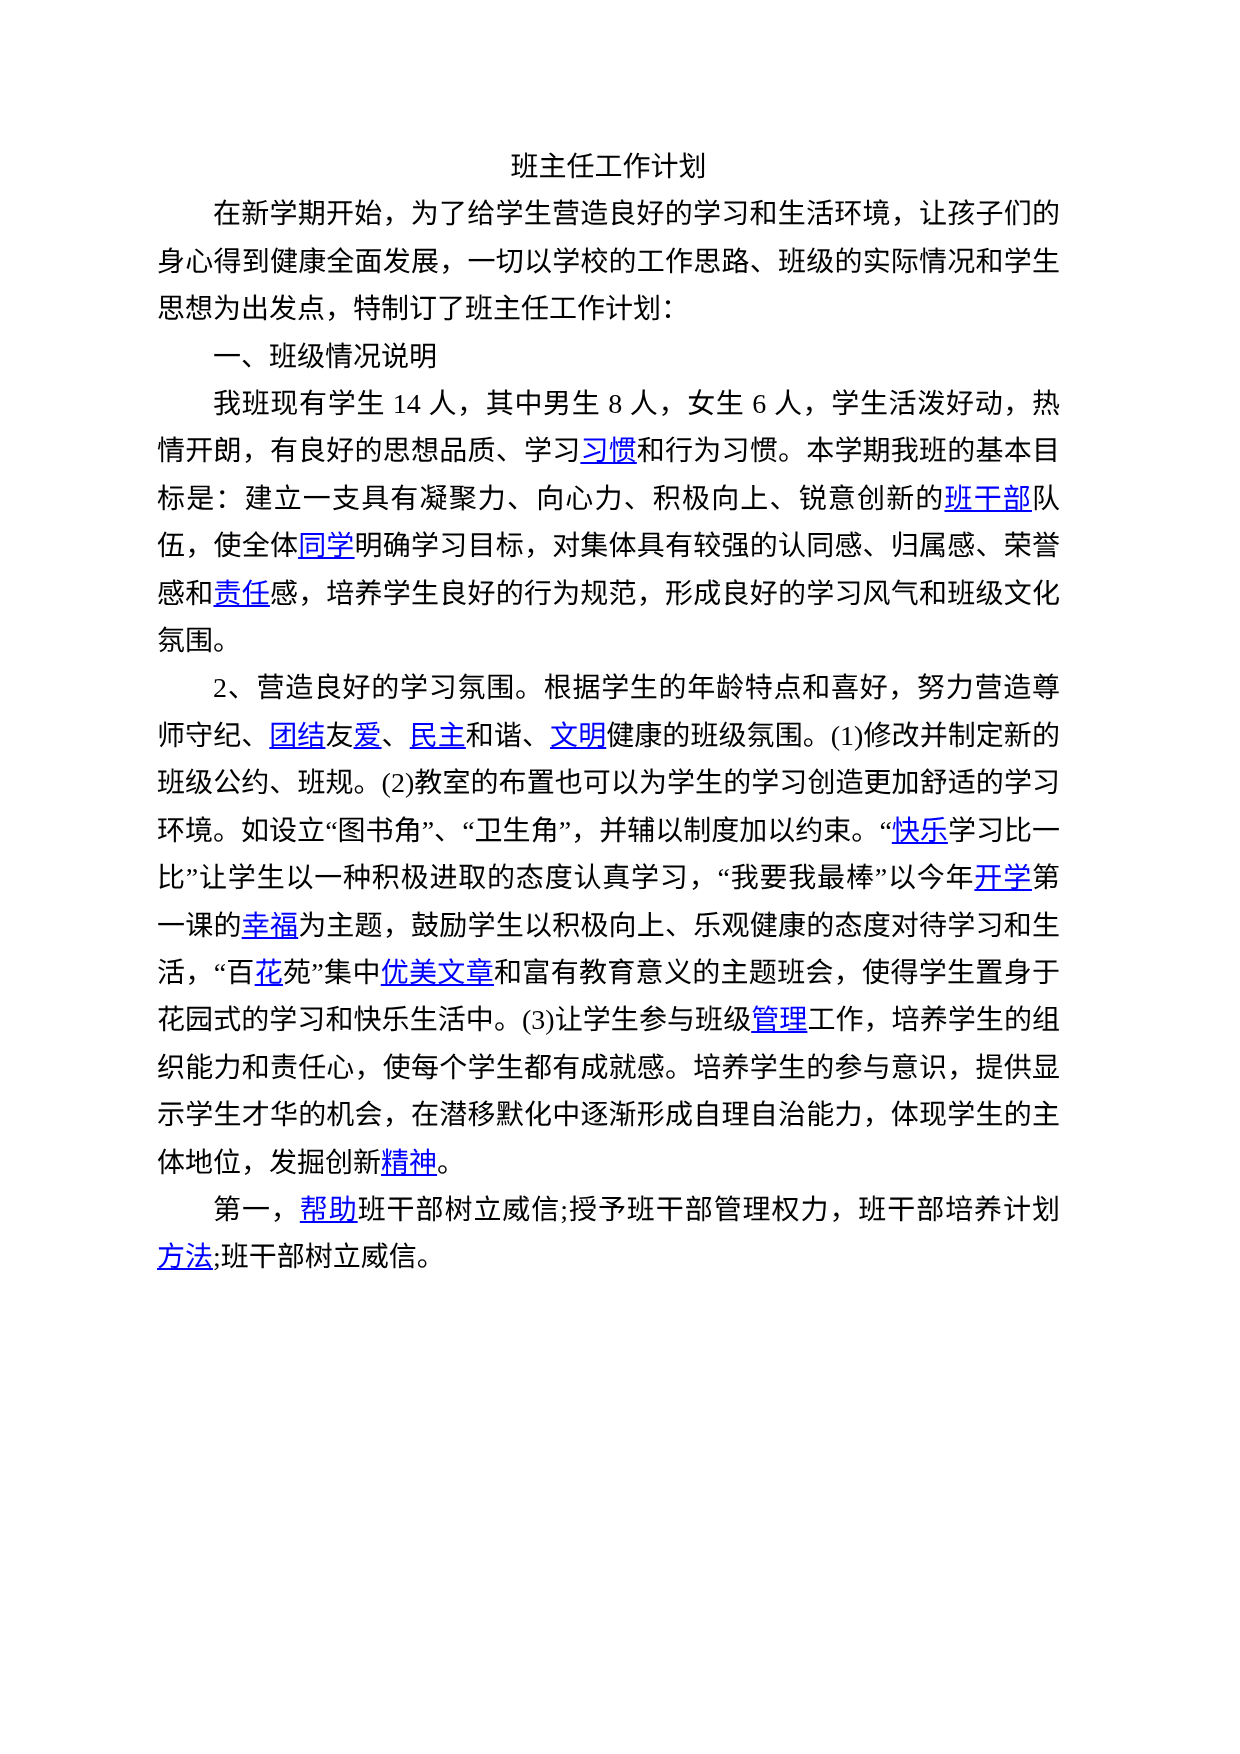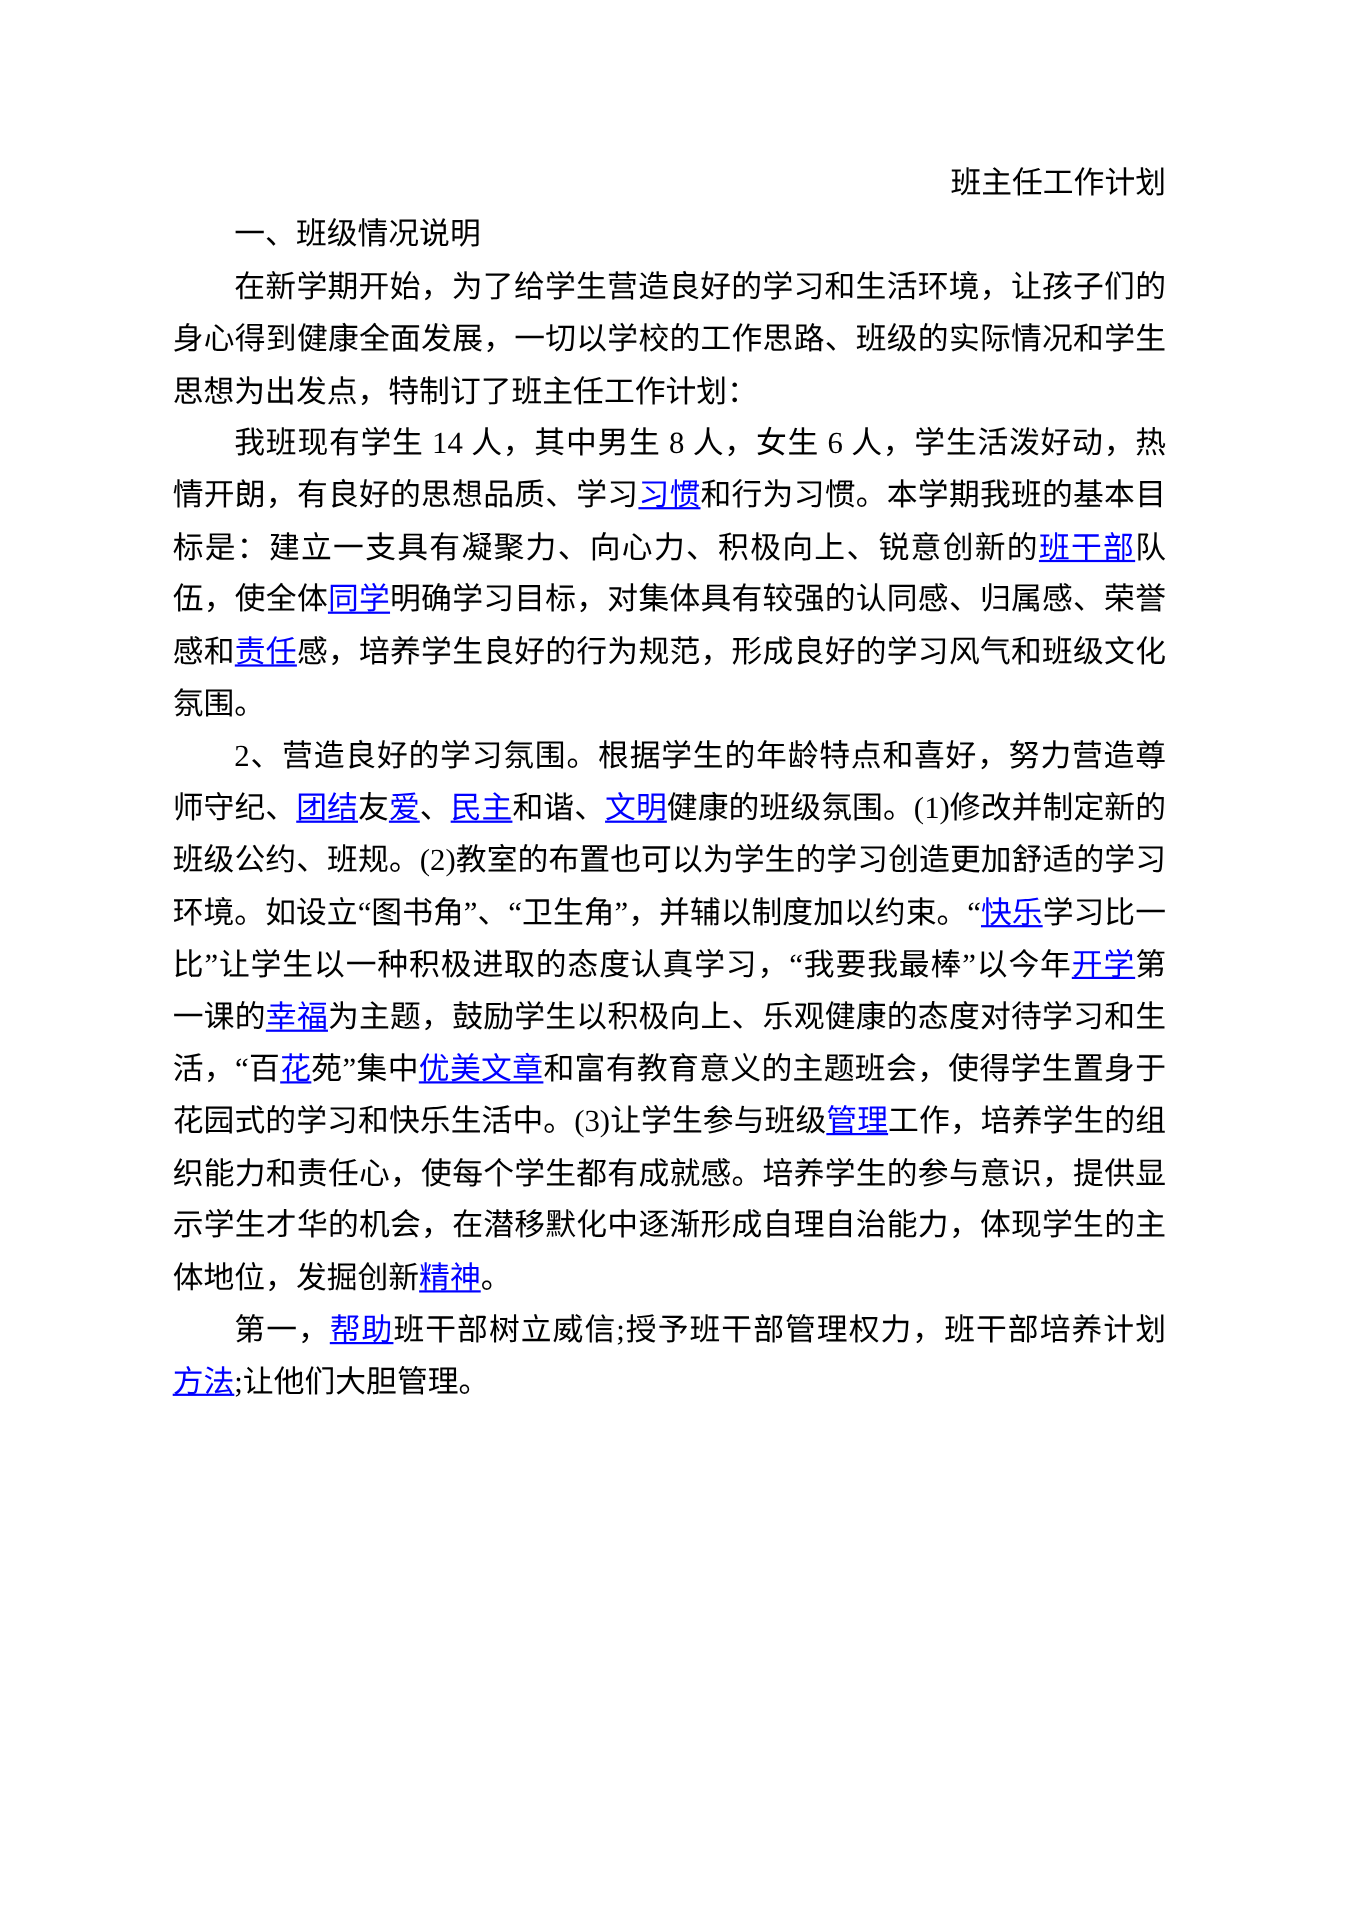--- a/index.html
+++ b/index.html
@@ -29,21 +29,21 @@
     color:var(--text-color);
     font-size:28px;
     line-height:47.4px;
     text-align:justify;
   }
   .doc-title{
     margin:0;
     font-size:28px;
     font-weight:normal;
     text-indent:0;
-    text-align:right;
+    text-align:center;
   }
   p.para{
     margin:0;
     text-indent:2em;
   }
   .doc a.doc-link{
     color:var(--link-color);
     text-decoration:underline;
     cursor:pointer;
     font-family:Liberation Serif, serif;
@@ -52,20 +52,20 @@
     color:var(--text-color);
   }
 </style>
 </head>
 <body>
 
 <div class="page">
   <div class="doc">
     <h1 class="doc-title">班主任工作计划</h1>
     <div>
+        <p class="para body"><span class="text-run">在新学期开始，为了给学生营造良好的学习和生活环境，让孩子们的身心得到健康全面发展，一切以学校的工作思路、班级的实际情况和学生思想为出发点，特制订了班主任工作计划：</span></p>
         <p class="para heading"><span class="text-run">一、班级情况说明</span></p>
-        <p class="para body"><span class="text-run">在新学期开始，为了给学生营造良好的学习和生活环境，让孩子们的身心得到健康全面发展，一切以学校的工作思路、班级的实际情况和学生思想为出发点，特制订了班主任工作计划：</span></p>
         <p class="para body"><span class="text-run">我班现有学生 14 人，其中男生 8 人，女生 6 人，学生活泼好动，热情开朗，有良好的思想品质、学习</span><a class="doc-link" href="#">习惯</a><span class="text-run">和行为习惯。本学期我班的基本目标是：建立一支具有凝聚力、向心力、积极向上、锐意创新的</span><a class="doc-link" href="#">班干部</a><span class="text-run">队伍，使全体</span><a class="doc-link" href="#">同学</a><span class="text-run">明确学习目标，对集体具有较强的认同感、归属感、荣誉感和</span><a class="doc-link" href="#">责任</a><span class="text-run">感，培养学生良好的行为规范，形成良好的学习风气和班级文化氛围。</span></p>
         <p class="para body"><span class="text-run">2、营造良好的学习氛围。根据学生的年龄特点和喜好，努力营造尊师守纪、</span><a class="doc-link" href="#">团结</a><span class="text-run">友</span><a class="doc-link" href="#">爱</a><span class="text-run">、</span><a class="doc-link" href="#">民主</a><span class="text-run">和谐、</span><a class="doc-link" href="#">文明</a><span class="text-run">健康的班级氛围。(1)修改并制定新的班级公约、班规。(2)教室的布置也可以为学生的学习创造更加舒适的学习环境。如设立“图书角”、“卫生角”，并辅以制度加以约束。“</span><a class="doc-link" href="#">快乐</a><span class="text-run">学习比一比”让学生以一种积极进取的态度认真学习，“我要我最棒”以今年</span><a class="doc-link" href="#">开学</a><span class="text-run">第一课的</span><a class="doc-link" href="#">幸福</a><span class="text-run">为主题，鼓励学生以积极向上、乐观健康的态度对待学习和生活，“百</span><a class="doc-link" href="#">花</a><span class="text-run">苑”集中</span><a class="doc-link" href="#">优美文章</a><span class="text-run">和富有教育意义的主题班会，使得学生置身于花园式的学习和快乐生活中。(3)让学生参与班级</span><a class="doc-link" href="#">管理</a><span class="text-run">工作，培养学生的组织能力和责任心，使每个学生都有成就感。培养学生的参与意识，提供显示学生才华的机会，在潜移默化中逐渐形成自理自治能力，体现学生的主体地位，发掘创新</span><a class="doc-link" href="#">精神</a><span class="text-run">。</span></p>
-        <p class="para body"><span class="text-run">第一，</span><a class="doc-link" href="#">帮助</a><span class="text-run">班干部树立威信;授予班干部管理权力，班干部培养计划</span><a class="doc-link" href="#">方法</a><span class="text-run">;让他们大胆管理。</span></p>
+        <p class="para body"><span class="text-run">第一，</span><a class="doc-link" href="#">帮助</a><span class="text-run">班干部树立威信;授予班干部管理权力，班干部培养计划</span><a class="doc-link" href="#">方法</a><span class="text-run">;班干部树立威信。</span></p>
       </div>
   </div>
 </div>
 
 </body></html>

